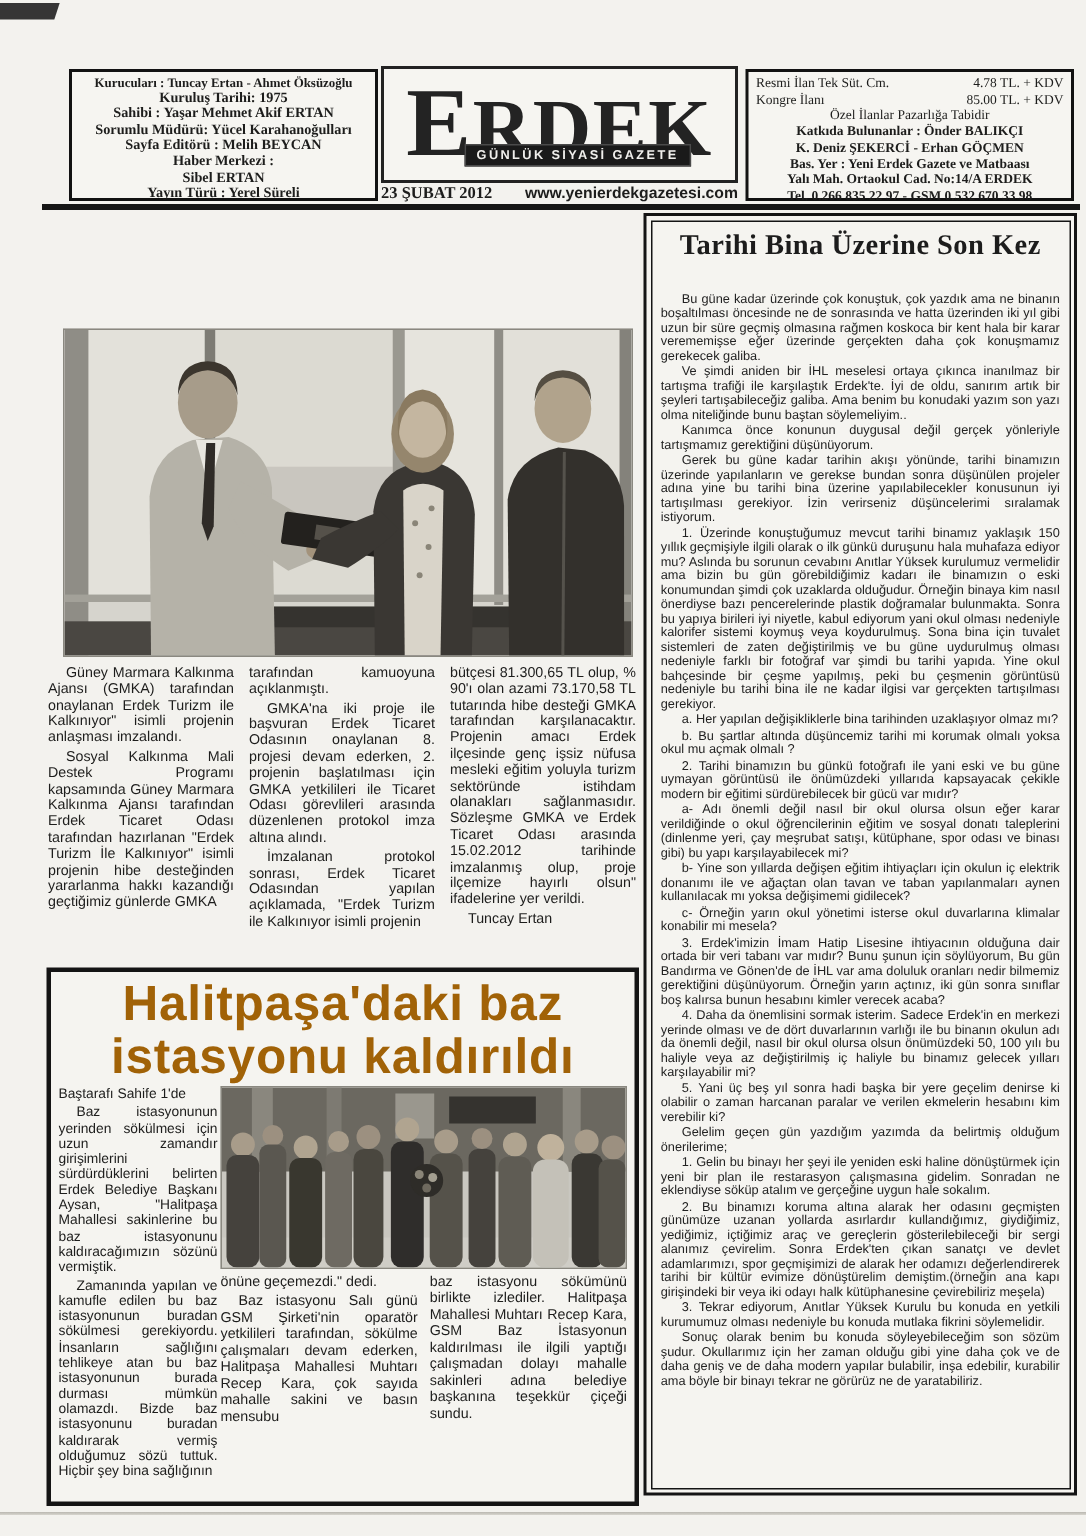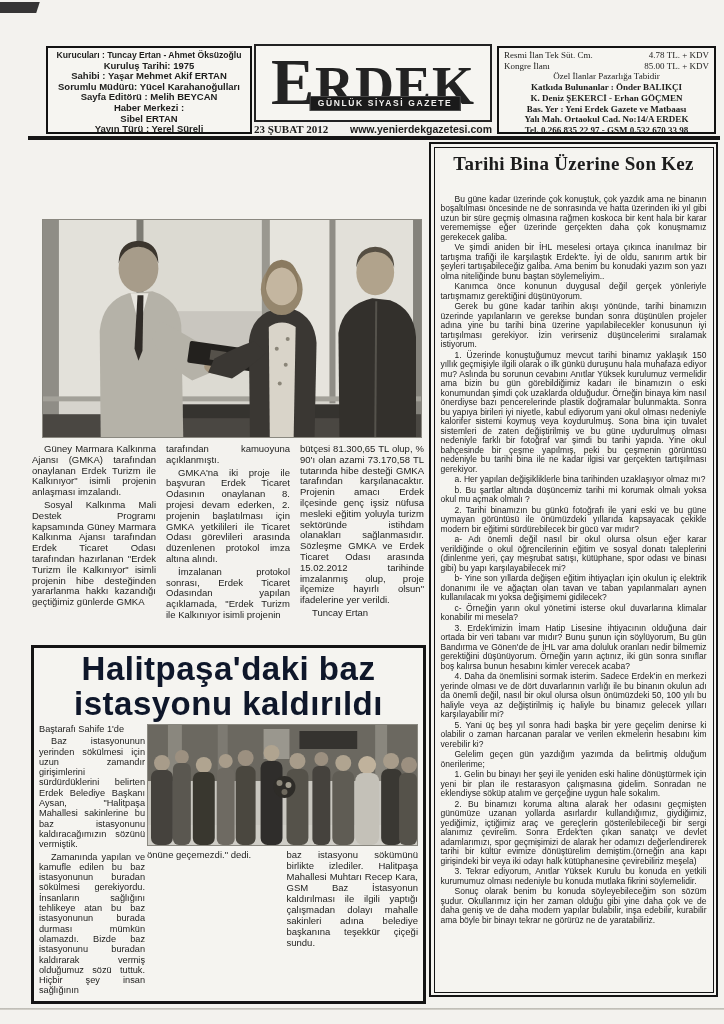--- a/index.html
+++ b/index.html
@@ -15,21 +15,21 @@
   .smudge {
     position:absolute; left:0; top:2px; width:46px; height:11px;
     background:#141414; transform: skewX(-18deg) translateX(-8px);
     opacity:.85;
   }
 
   
   .mh-left {
     position:absolute; left:46px; top:46px; width:206px; height:88px;
     border:2px solid #121212; background:#f6f5f1;
-    font-family:Liberation Sans, sans-serif; font-weight:bold;
+    font-family:Liberation Serif, serif; font-weight:bold;
     font-size:9.5px; line-height:10.6px; text-align:center; padding-top:2px;
   }
   .mh-left .s { font-size:8.6px; }
   .mh-center {
     position:absolute; left:254px; top:44px; width:238px; height:78px;
     border:2px solid #222; background:#f6f5f1; text-align:center;
   }
   .logo {
     font-family:"Liberation Serif", serif; font-weight:bold;
     font-size:54px; line-height:72px; letter-spacing:1px; color:#232323;
@@ -76,21 +76,21 @@
   .col p { margin-bottom:2px; text-indent:12px; }
   .col p.cont { text-indent:0; }
 
   
   .a2box {
     position:absolute; left:31px; top:645px; width:395px; height:359px;
     border:3px solid #141414; background:#f5f4f0; padding:3px 5px; overflow:hidden;
   }
   .headline2 {
     font-size:33px; line-height:35px; font-weight:bold; text-align:center;
-    color:#0f172a; letter-spacing:0.5px; margin-bottom:3px;
+    color:#a16207; letter-spacing:0.5px; margin-bottom:3px;
   }
   .a2content { display:flex; gap:2px; height:272px; overflow:hidden; }
   .a2left { width:106px; flex:none; font-size:9.2px; line-height:10.3px; }
   .a2right { flex:1; display:flex; flex-direction:column; gap:3px; }
   .photo2 { height:122px; border:1px solid #8a8880; background:#c9c7c0; flex:none; }
   .a2cols { display:flex; gap:8px; flex:1; overflow:hidden; }
   .a2cols .col { font-size:9.5px; line-height:11px; }
 
   
   .a3box {
@@ -223,21 +223,21 @@
       <p>Tuncay Ertan</p>
     </div>
   </div>
 
   <div class="a2box">
     <h2 class="headline2">Halitpaşa'daki baz istasyonu kaldırıldı</h2>
     <div class="a2content">
       <div class="a2left col">
         <p class="cont">Baştarafı Sahife 1'de</p>
         <p>Baz istasyonunun yerinden sökülmesi için uzun zamandır girişimlerini sürdürdüklerini belirten Erdek Belediye Başkanı Aysan, "Halitpaşa Mahallesi sakinlerine bu baz istasyonunu kaldıracağımızın sözünü vermiştik.</p>
-        <p>Zamanında yapılan ve kamufle edilen bu baz istasyonunun buradan sökülmesi gerekiyordu. İnsanların sağlığını tehlikeye atan bu baz istasyonunun burada durması mümkün olamazdı. Bizde baz istasyonunu buradan kaldırarak vermiş olduğumuz sözü tuttuk. Hiçbir şey insan sağlığının</p>
+        <p>Zamanında yapılan ve kamufle edilen bu baz istasyonunun buradan sökülmesi gerekiyordu. İnsanların sağlığını tehlikeye atan bu baz istasyonunun burada durması mümkün olamazdı. Bizde baz istasyonunu buradan kaldırarak vermiş olduğumuz sözü tuttuk. Hiçbir şey bina sağlığının</p>
       </div>
       <div class="a2right">
         <div class="photo2">
           <svg viewBox="0 0 270 120" preserveAspectRatio="none">
             <rect width="270" height="120" fill="#c9c7c0"></rect>
             <rect width="270" height="56" fill="#6b6860"></rect>
             <rect x="20" y="0" width="14" height="56" fill="#8a877e"></rect>
             <rect x="70" y="0" width="10" height="56" fill="#7d7a72"></rect>
             <rect x="116" y="4" width="26" height="30" fill="#9a978e"></rect>
             <rect x="152" y="6" width="58" height="18" fill="#35332f"></rect>
@@ -273,20 +273,21 @@
 
             <circle cx="137" cy="62" r="11" fill="#2e2c28"></circle>
             <circle cx="132" cy="58" r="3" fill="#8a8578"></circle>
               <circle cx="141" cy="60" r="3" fill="#a39e90"></circle>
             <circle cx="137" cy="67" r="3" fill="#6e695e"></circle>
           </svg>
         </div>
         <div class="a2cols">
           <div class="col">
             <p class="cont">önüne geçemezdi." dedi.</p>
+            <p>Baz istasyonu Salı günü GSM Şirketi'nin oparatör yetkilileri tarafından, sökülme çalışmaları devam ederken, Halitpaşa Mahallesi Muhtarı Recep Kara, çok sayıda mahalle sakini ve basın mensubu</p>
           </div>
           <div class="col">
             <p class="cont">baz istasyonu sökümünü birlikte izlediler. Halitpaşa Mahallesi Muhtarı Recep Kara, GSM Baz İstasyonun kaldırılması ile ilgili yaptığı çalışmadan dolayı mahalle sakinleri adına belediye başkanına teşekkür çiçeği sundu.</p>
           </div>
         </div>
       </div>
     </div>
   </div>
 
   <div class="a3box">

